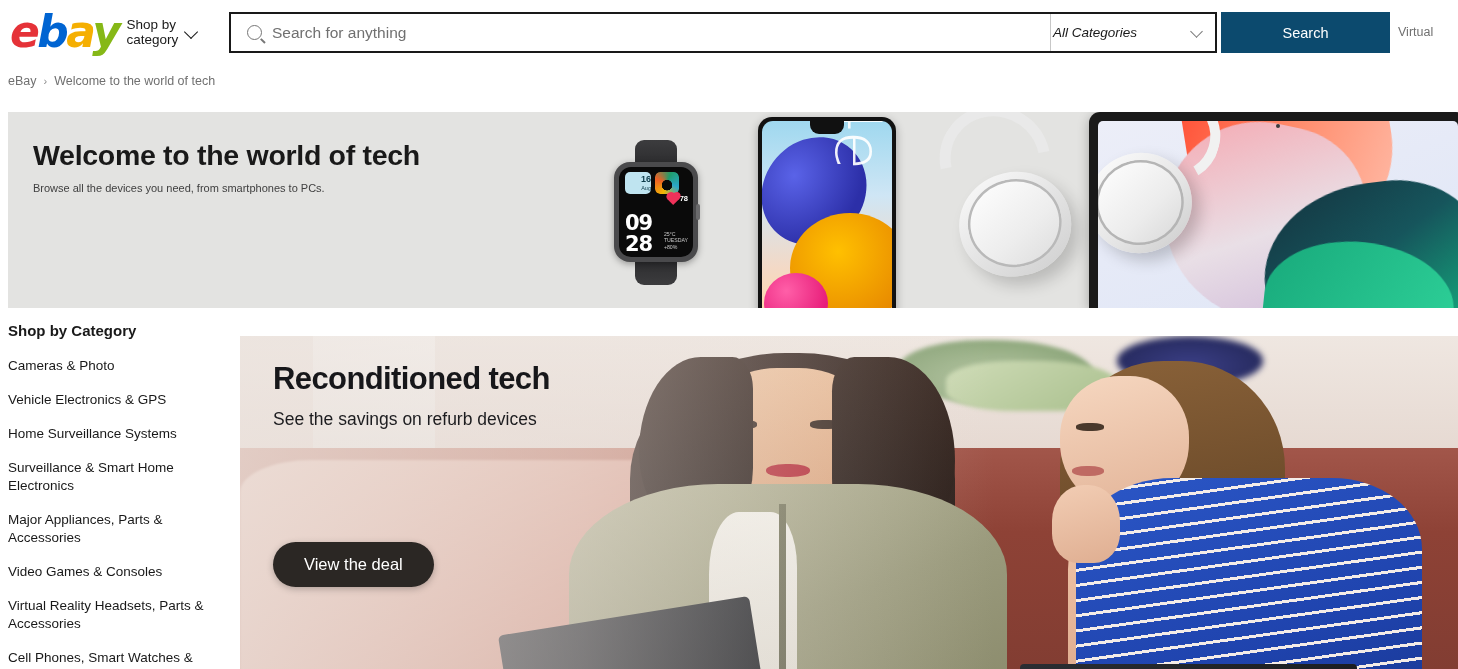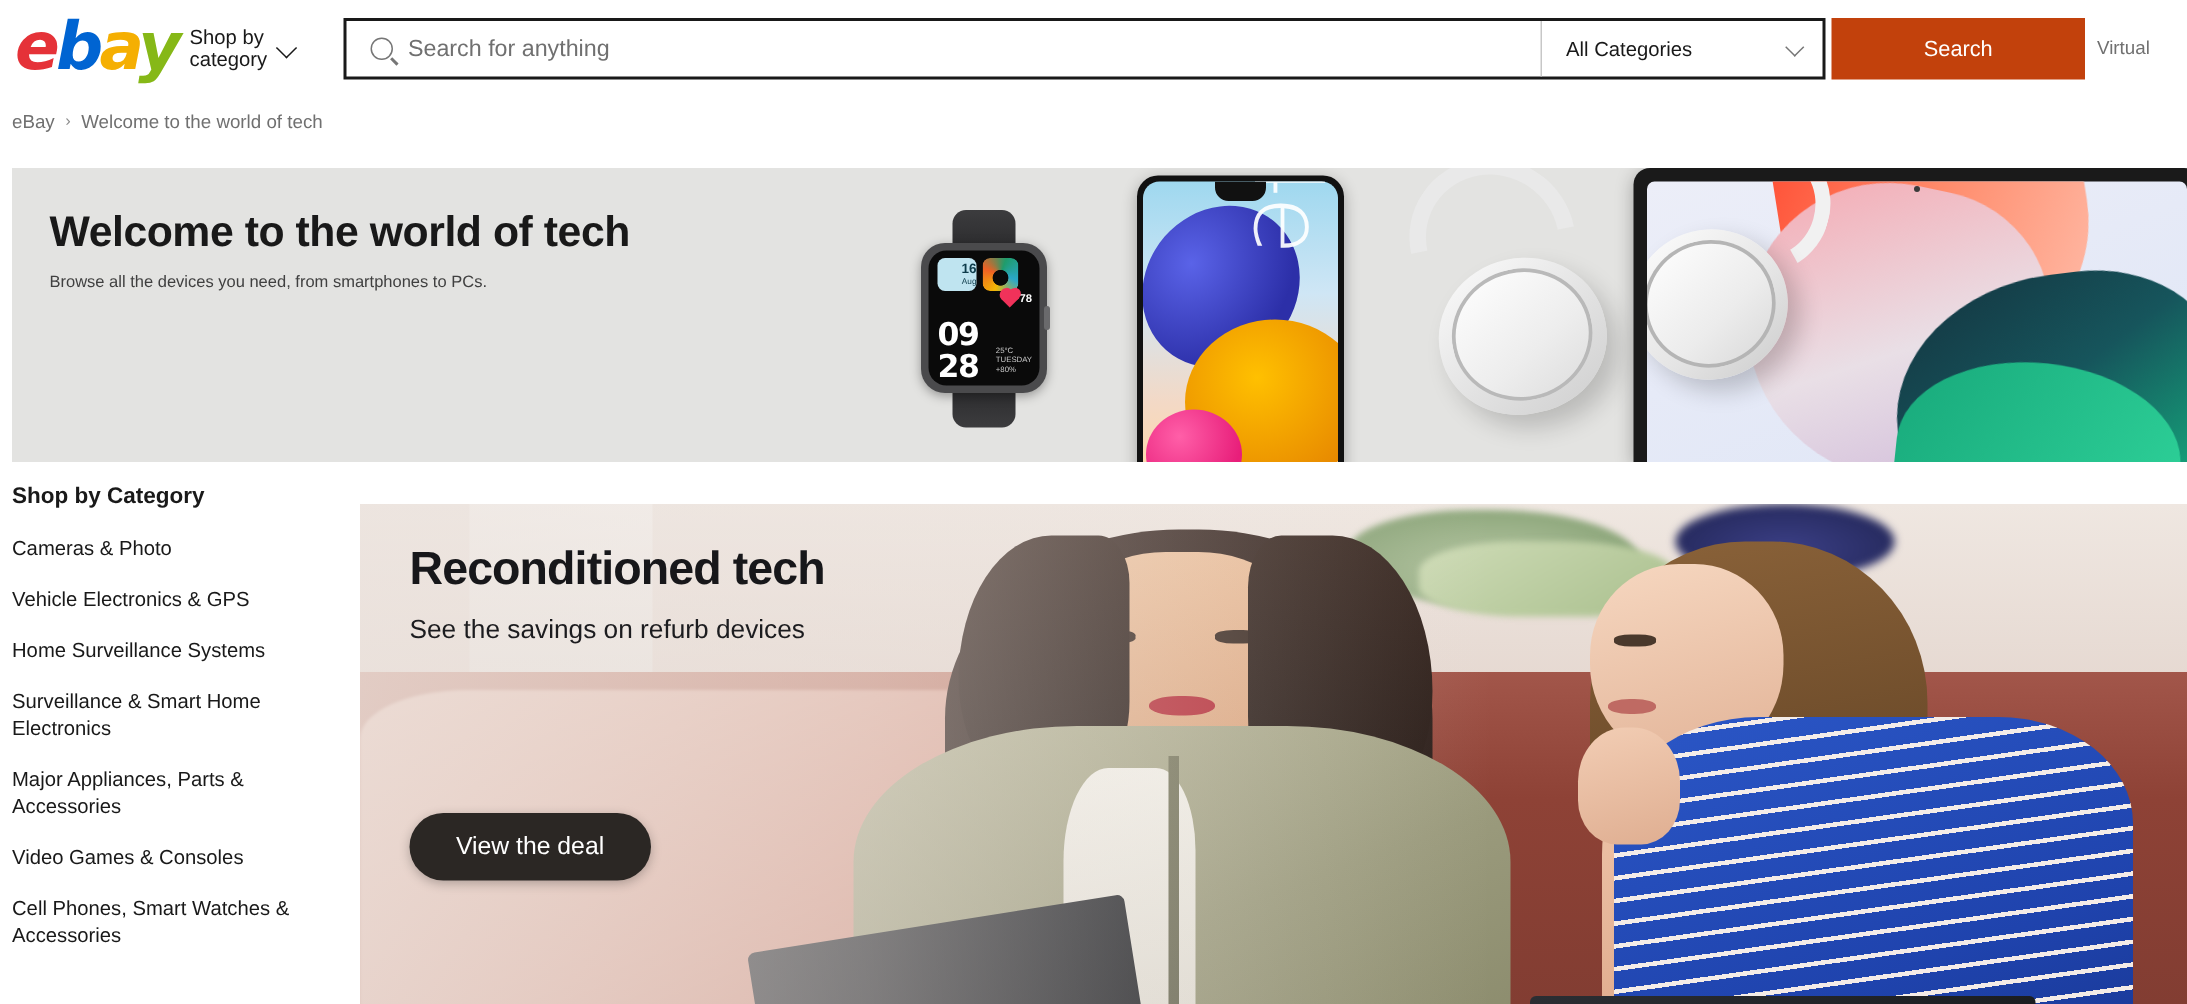--- a/index.html
+++ b/index.html
@@ -93,48 +93,49 @@
     border: none; outline: none;
     font-size: 15.5px;
     color: #14532d;
     width: 100%;
     font-family: "Liberation Sans", sans-serif;
     background: transparent;
   }
   .searchinput::placeholder { color: #707070; opacity: 1; }
 
   .catselect {
-    width: 188px;
+    width: 165px;
     border-left: 1px solid #c7c7c7;
     display: flex;
     align-items: center;
     justify-content: space-between;
-    padding: 0 12px 0 16px;
+    padding: 0 12px 0 2px;
     cursor: pointer;
+    font-style: italic;
   }
   .catselect span { font-size: 13.5px; color: #191919; }
   .chev-sm {
     width: 11px; height: 11px;
     position: relative;
   }
   .chev-sm::after {
     content: "";
     position: absolute;
     left: 0; top: 0;
     width: 8px; height: 8px;
     border-right: 1.3px solid #767676;
     border-bottom: 1.3px solid #767676;
     transform: rotate(45deg);
   }
 
   .searchbtn {
     position: absolute;
     left: 1221px; top: 12px;
     width: 169px; height: 41px;
-    background: #c2410c;
+    background: #0c4a6e;
     color: #fff;
     border: none;
     font-size: 14.5px;
     font-family: "Liberation Sans", sans-serif;
     cursor: pointer;
   }
   .advanced {
     position: absolute;
     left: 1398px; top: 25px;
     font-size: 12.5px;
@@ -765,20 +766,21 @@
 <div class="content">
 
   <div class="sidebar">
     <div class="sidebar-title">Shop by Category</div>
     <div class="cat">Cameras &amp; Photo</div>
     <div class="cat">Vehicle Electronics &amp; GPS</div>
     <div class="cat">Home Surveillance Systems</div>
     <div class="cat">Surveillance &amp; Smart Home Electronics</div>
     <div class="cat">Major Appliances, Parts &amp; Accessories</div>
     <div class="cat">Video Games &amp; Consoles</div>
+    <div class="cat">Virtual Reality Headsets, Parts &amp; Accessories</div>
     <div class="cat">Cell Phones, Smart Watches &amp; Accessories</div>
 
   </div>
 
   <div class="promo">
     <div class="promo-photo">
       <div class="ph-wall"></div>
       <div class="ph-window"></div>
       <div class="ph-plant"></div>
       <div class="ph-plant2"></div>

